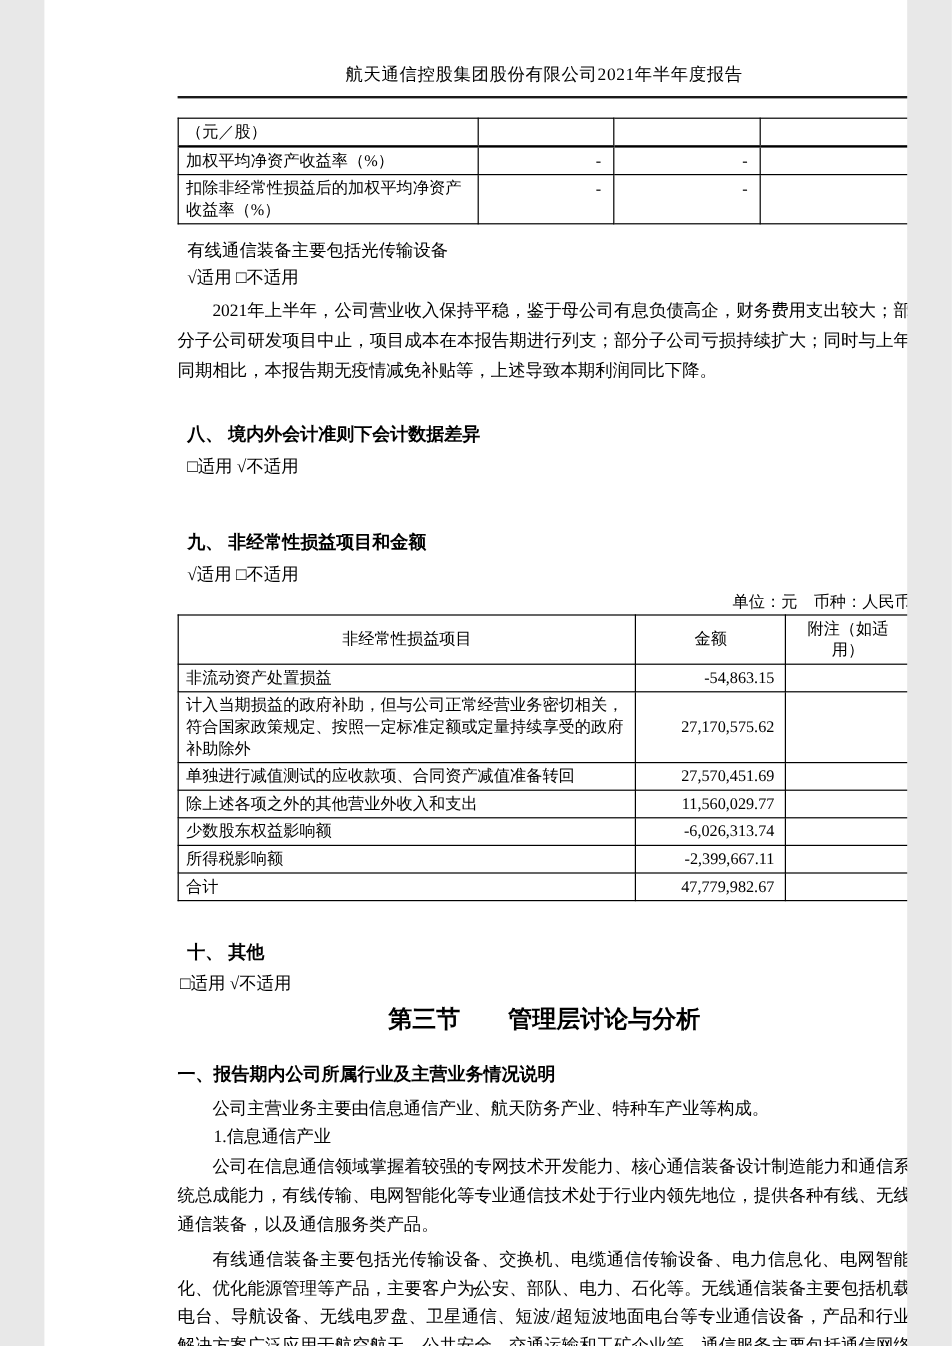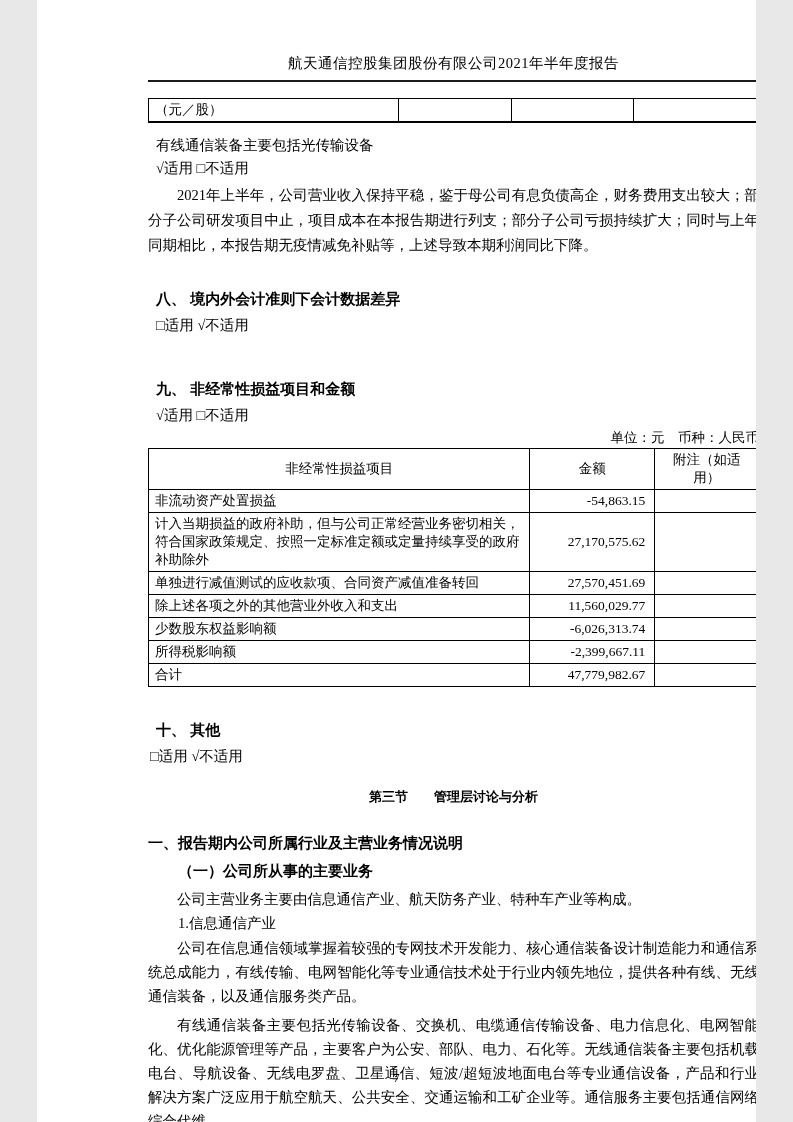--- a/index.html
+++ b/index.html
@@ -64,25 +64,25 @@
     margin-left: 8px;
     font-family: "Liberation Sans", "DejaVu Sans", sans-serif;
     font-weight: bold;
     font-size: 15px;
     line-height: 21px;
   }
   .sec-heading.gap-lg { margin-top: 42px; }
   .sec-heading.gap-md { margin-top: 32px; }
   .unit-note { text-align: right; font-size: 13.5px; line-height: 18px; margin-top: 3px; }
   .chapter-title {
-    margin-top: 17px;
+    margin-top: 6px;
     text-align: center;
     font-family: "Liberation Sans", "DejaVu Sans", sans-serif;
     font-weight: bold;
-    font-size: 13px;
+    font-size: 20px;
     line-height: 26px;
   }
   .h1-heading {
     margin-top: 22px;
     font-family: "Liberation Sans", "DejaVu Sans", sans-serif;
     font-weight: bold;
     font-size: 15px;
     line-height: 22px;
   }
   .h2-heading {
@@ -122,20 +122,32 @@
           <col style="width:20%">
           <col style="width:20.5%">
         </colgroup>
       <tbody>
           <tr class="hdr-row">
         <td>（元／股）</td>
         <td class="num"></td>
         <td class="num"></td>
         <td class="num"></td>
       </tr>
+      <tr>
+        <td>加权平均净资产收益率（%）</td>
+        <td class="num">-</td>
+        <td class="num">-</td>
+        <td class="num"></td>
+      </tr>
+      <tr>
+        <td>扣除非经常性损益后的加权平均净资产收益率（%）</td>
+        <td class="num" style="vertical-align:top; padding-top:3px;">-</td>
+        <td class="num" style="vertical-align:top; padding-top:3px;">-</td>
+        <td class="num"></td>
+      </tr>
     </tbody>
       </table>
 
     <div class="note-title">有线通信装备主要包括光传输设备</div>
     <div class="checkbox-line">√适用 □不适用</div>
     <div class="body-para">2021年上半年，公司营业收入保持平稳，鉴于母公司有息负债高企，财务费用支出较大；部分子公司研发项目中止，项目成本在本报告期进行列支；部分子公司亏损持续扩大；同时与上年同期相比，本报告期无疫情减免补贴等，上述导致本期利润同比下降。</div>
 
     <div class="sec-heading">八、 境内外会计准则下会计数据差异</div>
     <div class="checkbox-line" style="margin-top:6px;">□适用 √不适用</div>
 
@@ -192,21 +204,20 @@
       </tr>
     </tbody>
       </table>
 
     <div class="sec-heading gap-md">十、 其他</div>
     <div class="checkbox-line" style="margin-top:6px; margin-left:2px;">□适用 √不适用</div>
 
     <div class="chapter-title">第三节　　管理层讨论与分析</div>
 
     <div class="h1-heading">一、报告期内公司所属行业及主营业务情况说明</div>
-    <div class="h2-heading">（一）公司所从事的主要业务</div>
     <div class="plain-line">公司主营业务主要由信息通信产业、航天防务产业、特种车产业等构成。</div>
     <div class="num-line">1.信息通信产业</div>
     <div class="body-para tight">公司在信息通信领域掌握着较强的专网技术开发能力、核心通信装备设计制造能力和通信系统总成能力，有线传输、电网智能化等专业通信技术处于行业内领先地位，提供各种有线、无线通信装备，以及通信服务类产品。</div>
     <div class="body-para tight2">有线通信装备主要包括光传输设备、交换机、电缆通信传输设备、电力信息化、电网智能化、优化能源管理等产品，主要客户为公安、部队、电力、石化等。无线通信装备主要包括机载电台、导航设备、无线电罗盘、卫星通信、短波/超短波地面电台等专业通信设备，产品和行业解决方案广泛应用于航空航天、公共安全、交通运输和工矿企业等。通信服务主要包括通信网络综合代维</div>
 
   </div>
 
   <div class="page-footer">7</div>
 </div>
 

